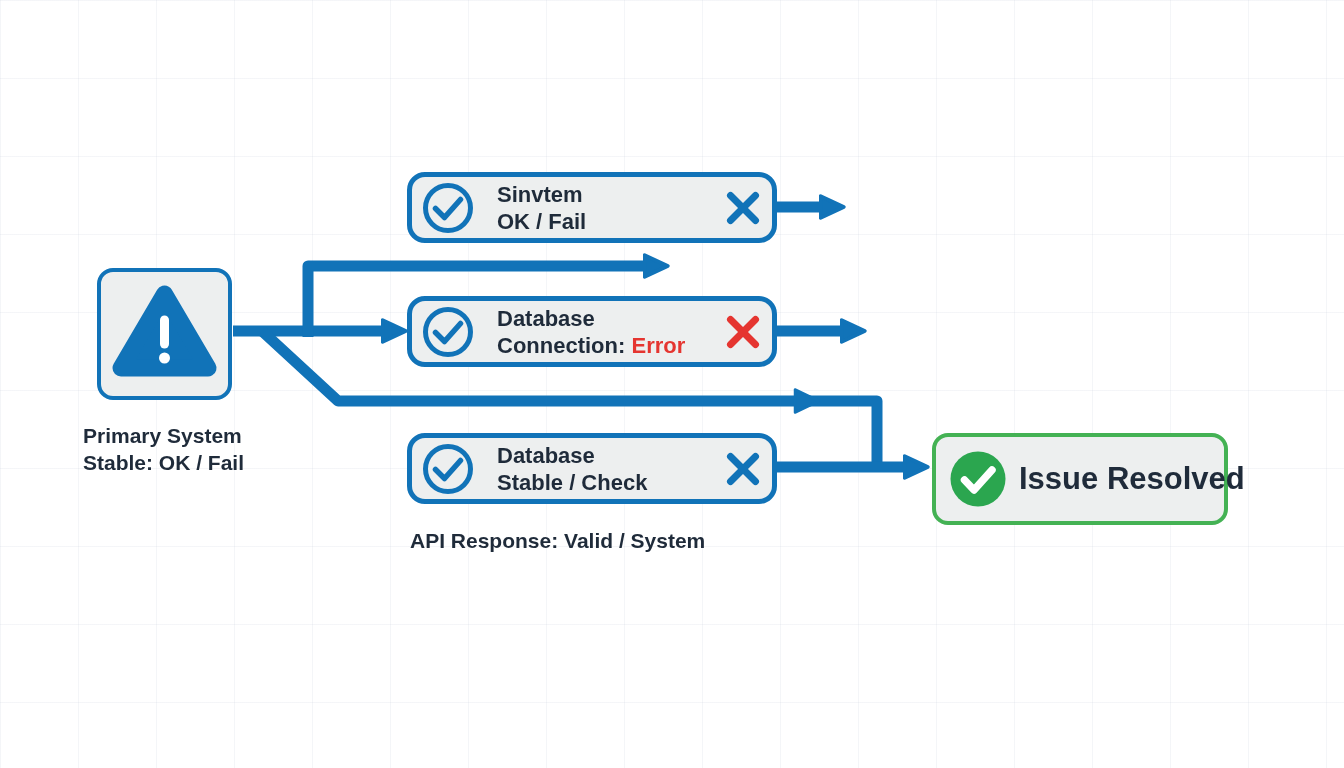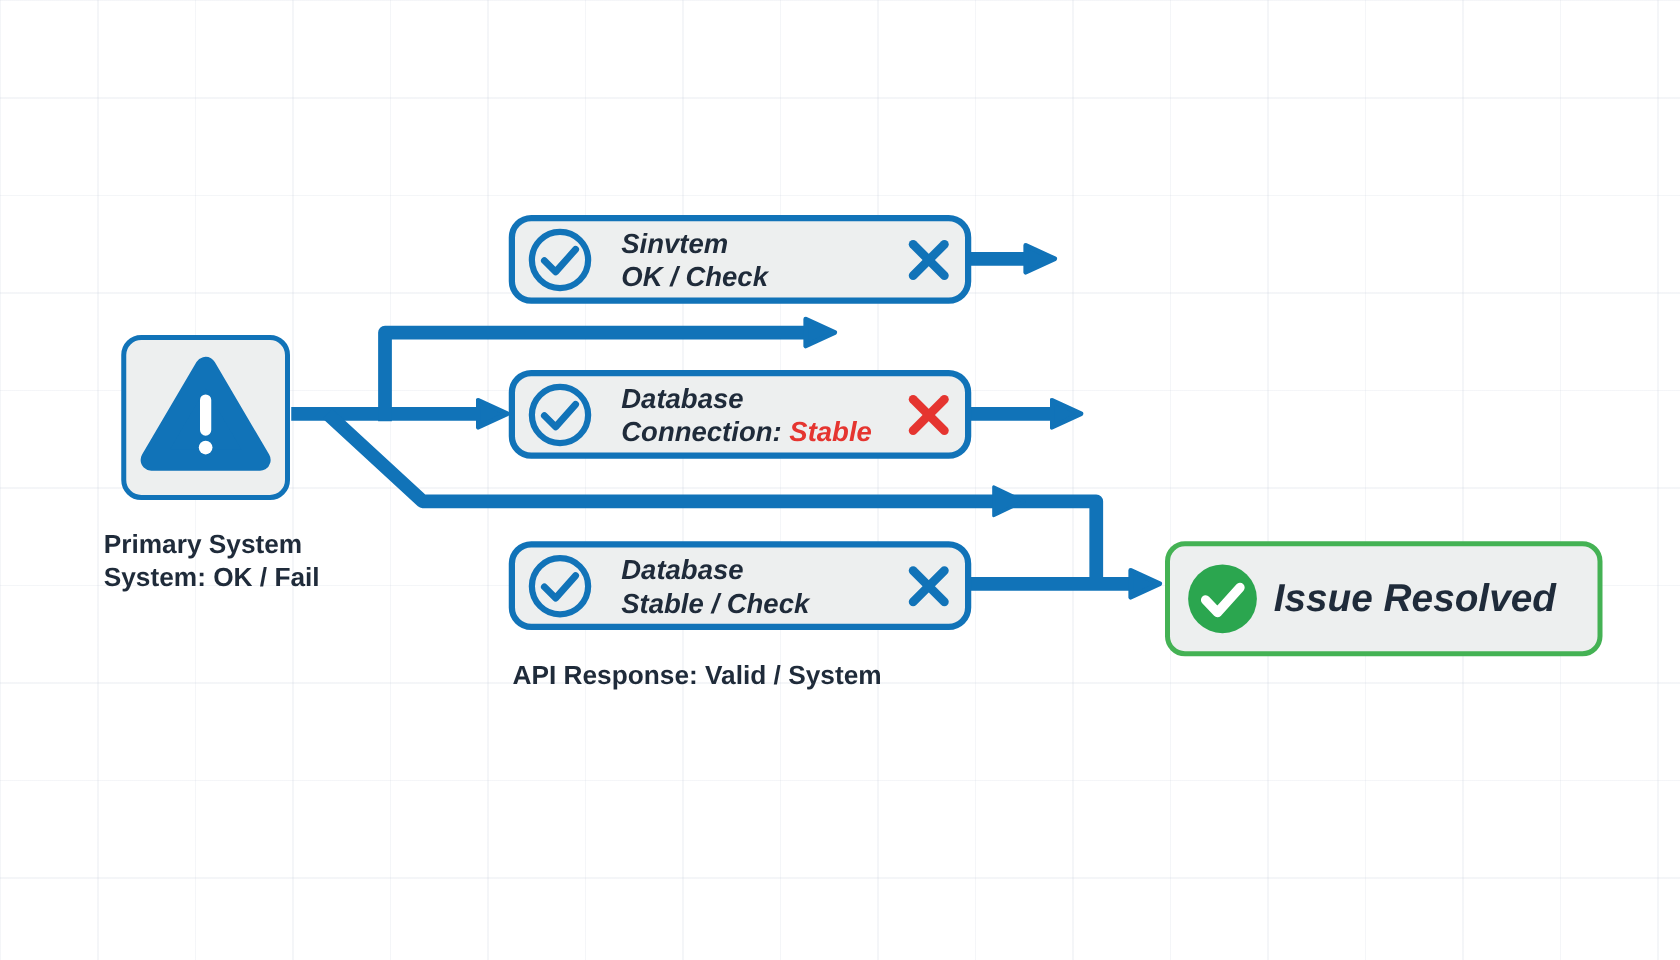--- a/index.html
+++ b/index.html
@@ -20,21 +20,20 @@
   .connectors {
     position: absolute;
     left: 0; top: 0;
     width: 1344px; height: 768px;
     pointer-events: none;
   }
   .node {
     position: absolute;
     background: #edefef;
     box-sizing: border-box;
-    font-style: italic;
   }
   .node.primary {
     left: 97px; top: 268px;
     width: 135px; height: 132px;
     border: 4px solid #1173b8;
     border-radius: 16px;
     display: flex; align-items: center; justify-content: center;
   }
   .node.check {
     left: 407px;
@@ -49,21 +48,21 @@
     font-size: 22px;
     line-height: 27px;
     font-weight: 700;
     color: #1f2b3a;
     white-space: nowrap;
   }
   .node.check .node-text .err { color: #e53530; }
   .node.check .x-icon { margin-left: auto; margin-right: 12px; flex: 0 0 auto; }
   .node.resolved {
     left: 932px; top: 433px;
-    width: 350px; height: 92px;
+    width: 296px; height: 92px;
     border: 4px solid #44b254;
     border-radius: 16px;
     display: flex; align-items: center;
   }
   .node.resolved .resolved-icon { margin-left: 13px; flex: 0 0 auto; }
   .node.resolved .resolved-label {
     margin-left: 12px;
     font-size: 31px;
     font-weight: 700;
     color: #1f2b3a;
@@ -109,48 +108,48 @@
   <div class="node primary">
     <svg width="127" height="124" viewBox="0 0 127 124">
       <path d="M 63.5 22 L 107 96 L 20 96 Z" fill="#1173b8" stroke="#1173b8" stroke-width="17" stroke-linejoin="round"></path>
       <line x1="63.5" y1="48" x2="63.5" y2="72" stroke="#ffffff" stroke-width="9" stroke-linecap="round"></line>
       <circle cx="63.5" cy="86" r="5.5" fill="#ffffff"></circle>
     </svg>
   </div>
 
   <div class="caption primary-caption">
     <div>Primary System</div>
-    <div>System: OK / Fail</div>
+    <div>Stable: OK / Fail</div>
   </div>
 
   <div class="node check" style="top:172px">
     <svg class="check-icon" width="54" height="54" viewBox="0 0 54 54">
       <circle cx="27" cy="27" r="22.5" fill="none" stroke="#1173b8" stroke-width="5"></circle>
       <path d="M 14.5 27.5 L 23.5 36.5 L 39.5 18.5" fill="none" stroke="#1173b8" stroke-width="5.5" stroke-linecap="round" stroke-linejoin="round"></path>
     </svg>
     <div class="node-text">
       <div>Sinvtem</div>
-      <div>OK / Check</div>
+      <div>OK / Fail</div>
     </div>
     <svg class="x-icon" width="34" height="34" viewBox="0 0 34 34">
       <line x1="4.5" y1="4.5" x2="29.5" y2="29.5" stroke="#1173b8" stroke-width="7" stroke-linecap="round"></line>
       <line x1="4.5" y1="29.5" x2="29.5" y2="4.5" stroke="#1173b8" stroke-width="7" stroke-linecap="round"></line>
     </svg>
   </div>
 
   <div class="node check" style="top:296px">
     <svg class="check-icon" width="54" height="54" viewBox="0 0 54 54">
       <circle cx="27" cy="27" r="22.5" fill="none" stroke="#1173b8" stroke-width="5"></circle>
       <path d="M 14.5 27.5 L 23.5 36.5 L 39.5 18.5" fill="none" stroke="#1173b8" stroke-width="5.5" stroke-linecap="round" stroke-linejoin="round"></path>
     </svg>
     <div class="node-text">
       <div>Database</div>
       <div>
         <span>Connection:</span>
-        <span class="err">Stable</span>
+        <span class="err">Error</span>
       </div>
     </div>
     <svg class="x-icon" width="34" height="34" viewBox="0 0 34 34">
       <line x1="4.5" y1="4.5" x2="29.5" y2="29.5" stroke="#e53530" stroke-width="7" stroke-linecap="round"></line>
       <line x1="4.5" y1="29.5" x2="29.5" y2="4.5" stroke="#e53530" stroke-width="7" stroke-linecap="round"></line>
     </svg>
   </div>
 
   <div class="node check" style="top:433px">
     <svg class="check-icon" width="54" height="54" viewBox="0 0 54 54">

